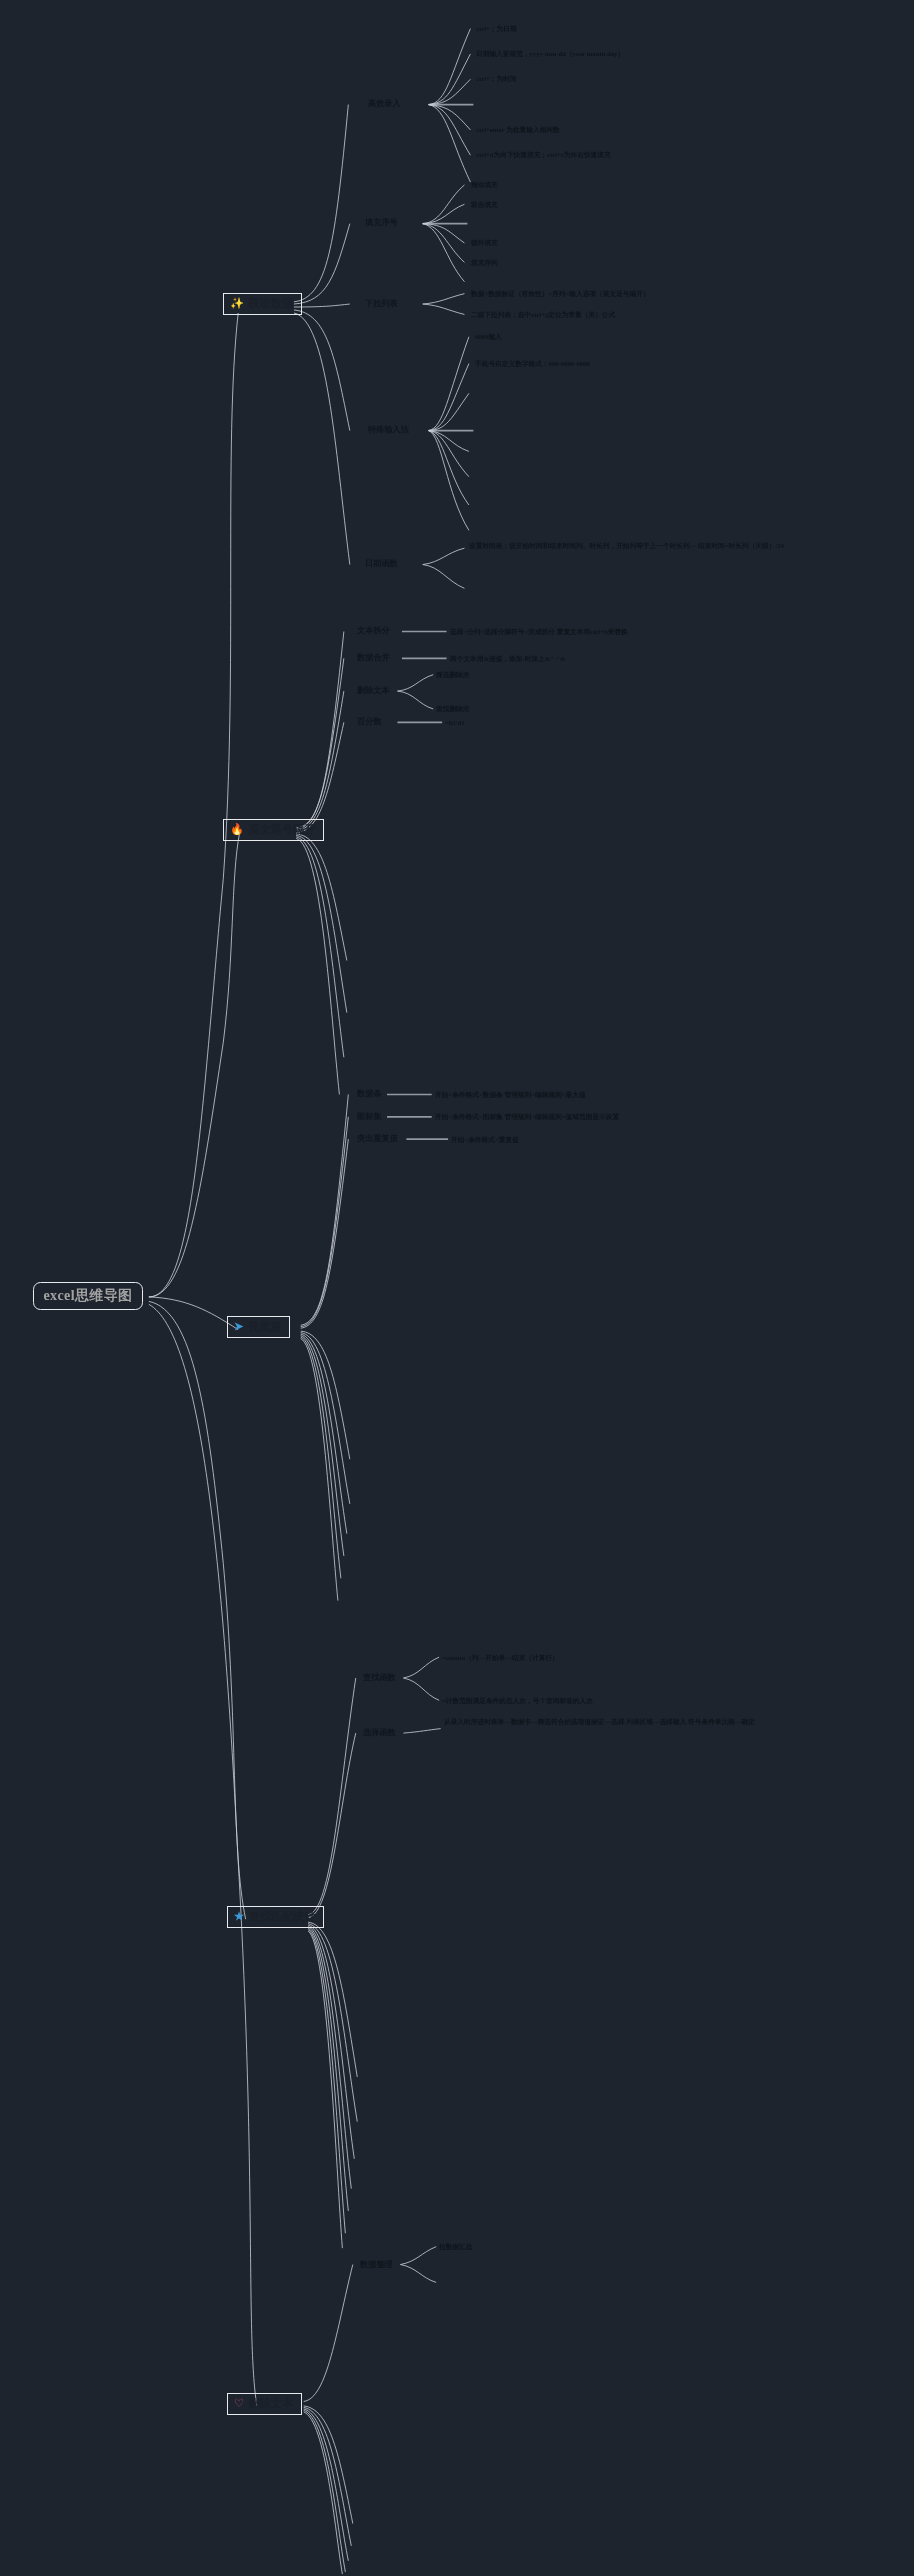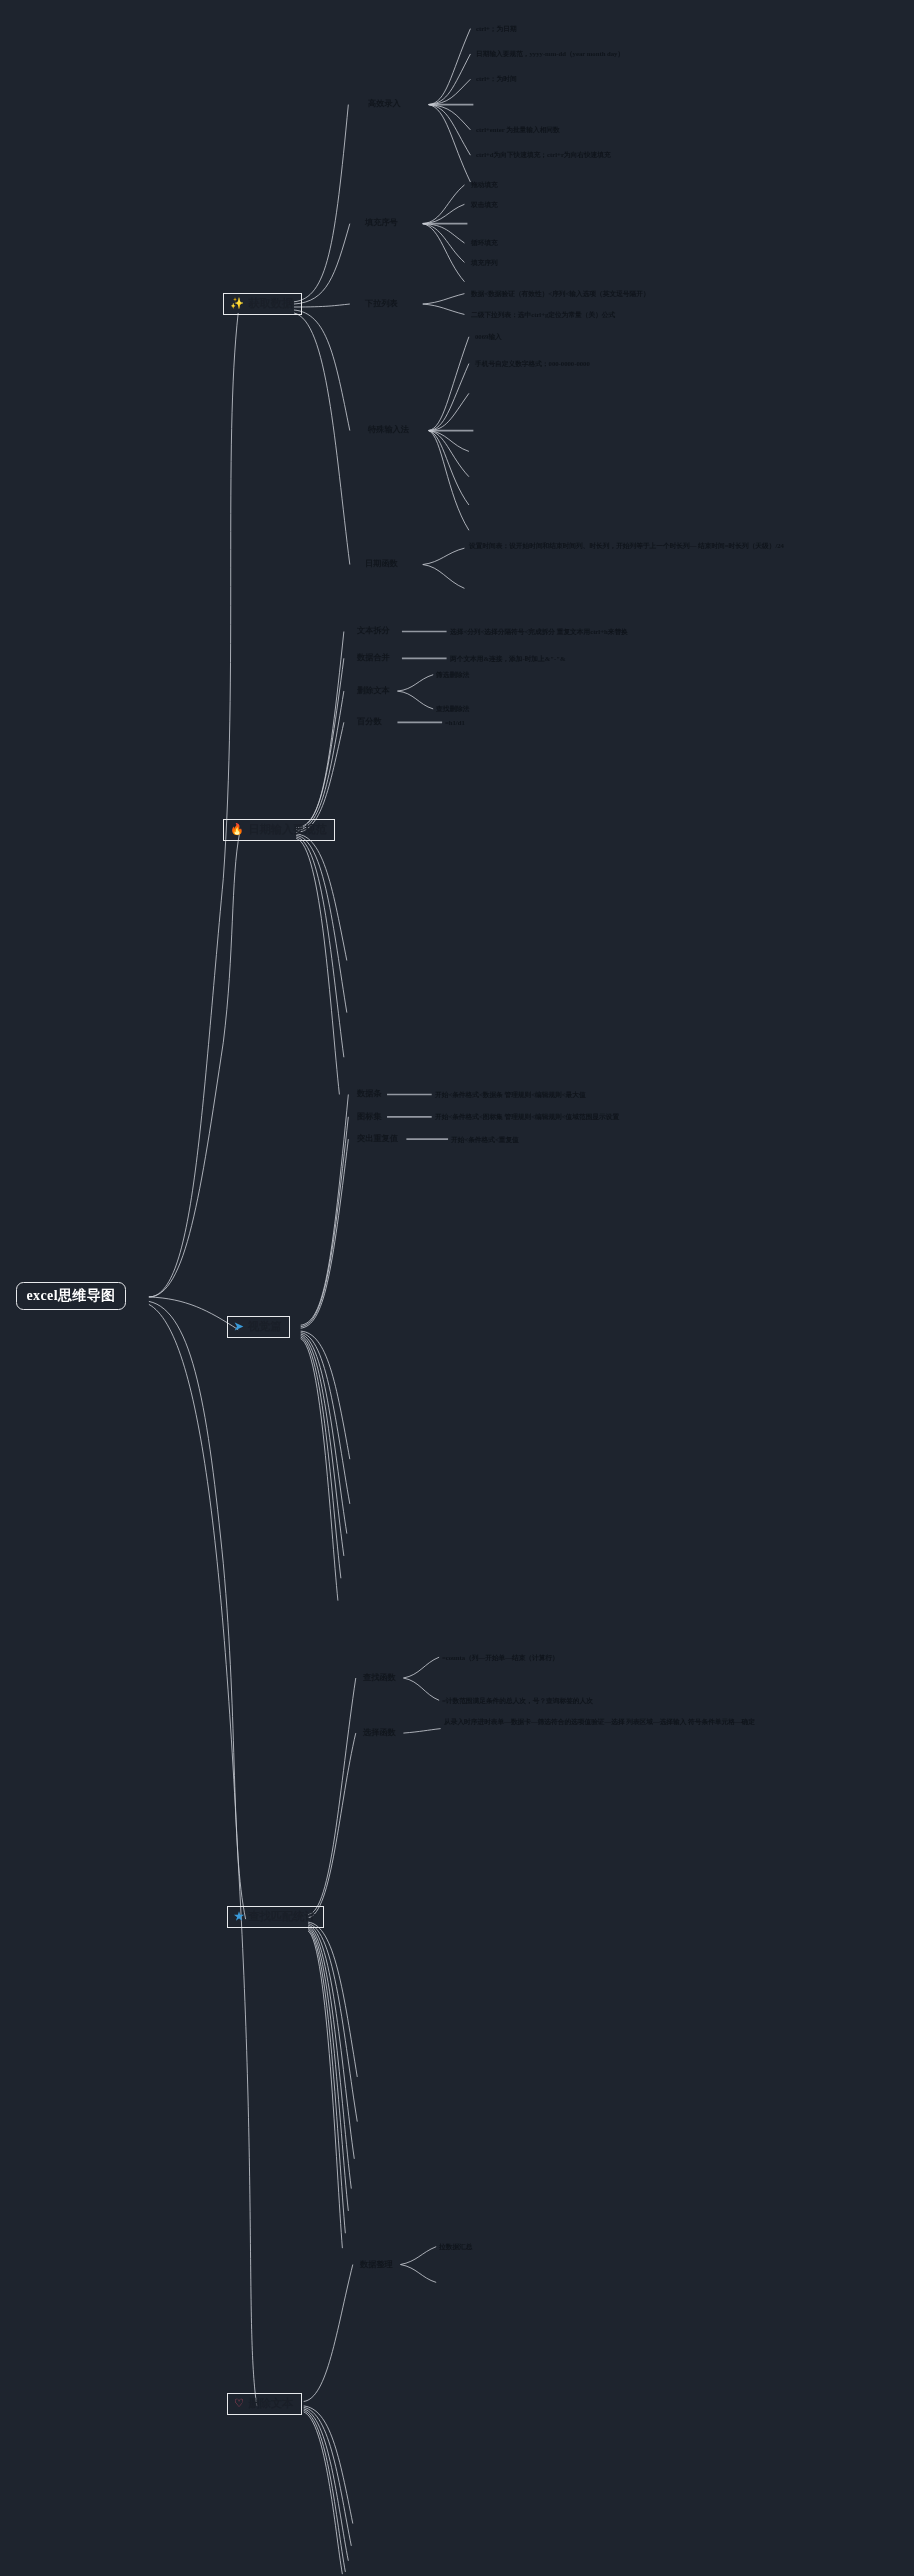--- a/index.html
+++ b/index.html
@@ -16,26 +16,27 @@
   svg.links path { fill:none; stroke:#c9cdd4; stroke-width:1.2; opacity:.92; }
   svg.links line.stem { stroke:#a8adb6; stroke-width:2.2; opacity:.85; }
 
   .node { position:absolute; white-space:nowrap; }
 
   
   .root {
     border:1.5px solid #e8eaed;
     border-radius:7.4px;
     padding:3.7px 9px 4.5px 9px;
-    color:#ffffff;
+    color:#a3a3a3;
     font-size:14px;
     font-weight:700;
     letter-spacing:0.4px;
     background:transparent;
     text-shadow:none;
+    margin-left:17px;
   }
   
   .branch {
     border:1.5px solid #e8eaed;
     padding:2.2px 7.4px 3px 6px;
     color:#1a1f28;
     font-size:11.2px;
     font-weight:700;
     display:flex; align-items:center; gap:4.5px;
     background:transparent;
@@ -189,21 +190,21 @@
 
   <div class="node sub" style="left:368px; top:424px;"><span>特殊输入法</span></div>
   <div class="node leaf" style="left:475px; top:332px;"><span>0069输入</span></div>
   <div class="node leaf" style="left:475px; top:359px;"><span>手机号自定义数字格式：000-0000-0000</span></div>
 
   <div class="node sub" style="left:365px; top:558px;"><span>日期函数</span></div>
   <div class="node leaf wide" style="left:469px; top:541px;"><span>设置时间表：设开始时间和结束时间列、时长列，开始列等于上一个时长列— 结束时间=时长列（天级）/24</span></div>
 
   <div class="node branch" style="left:223px; top:819px;">
     <span class="bicon" style="color:#e8402a;">🔥</span>
-    <span>日期输入要规范</span>
+    <span>英文逗号隔开</span>
   </div>
 
   <div class="node sub" style="left:357px; top:625px;"><span>文本拆分</span></div>
   <div class="node leaf" style="left:450px; top:627px;"><span>选择&lt;分列&lt;选择分隔符号&lt;完成拆分 重复文本用ctrl+h来替换</span></div>
 
   <div class="node sub" style="left:357px; top:652px;"><span>数据合并</span></div>
   <div class="node leaf" style="left:450px; top:654px;"><span>两个文本用&amp;连接，添加-时加上&amp;"-"&amp;</span></div>
 
   <div class="node sub" style="left:357px; top:685px;"><span>删除文本</span></div>
   <div class="node leaf" style="left:436px; top:670px;"><span>筛选删除法</span></div>

